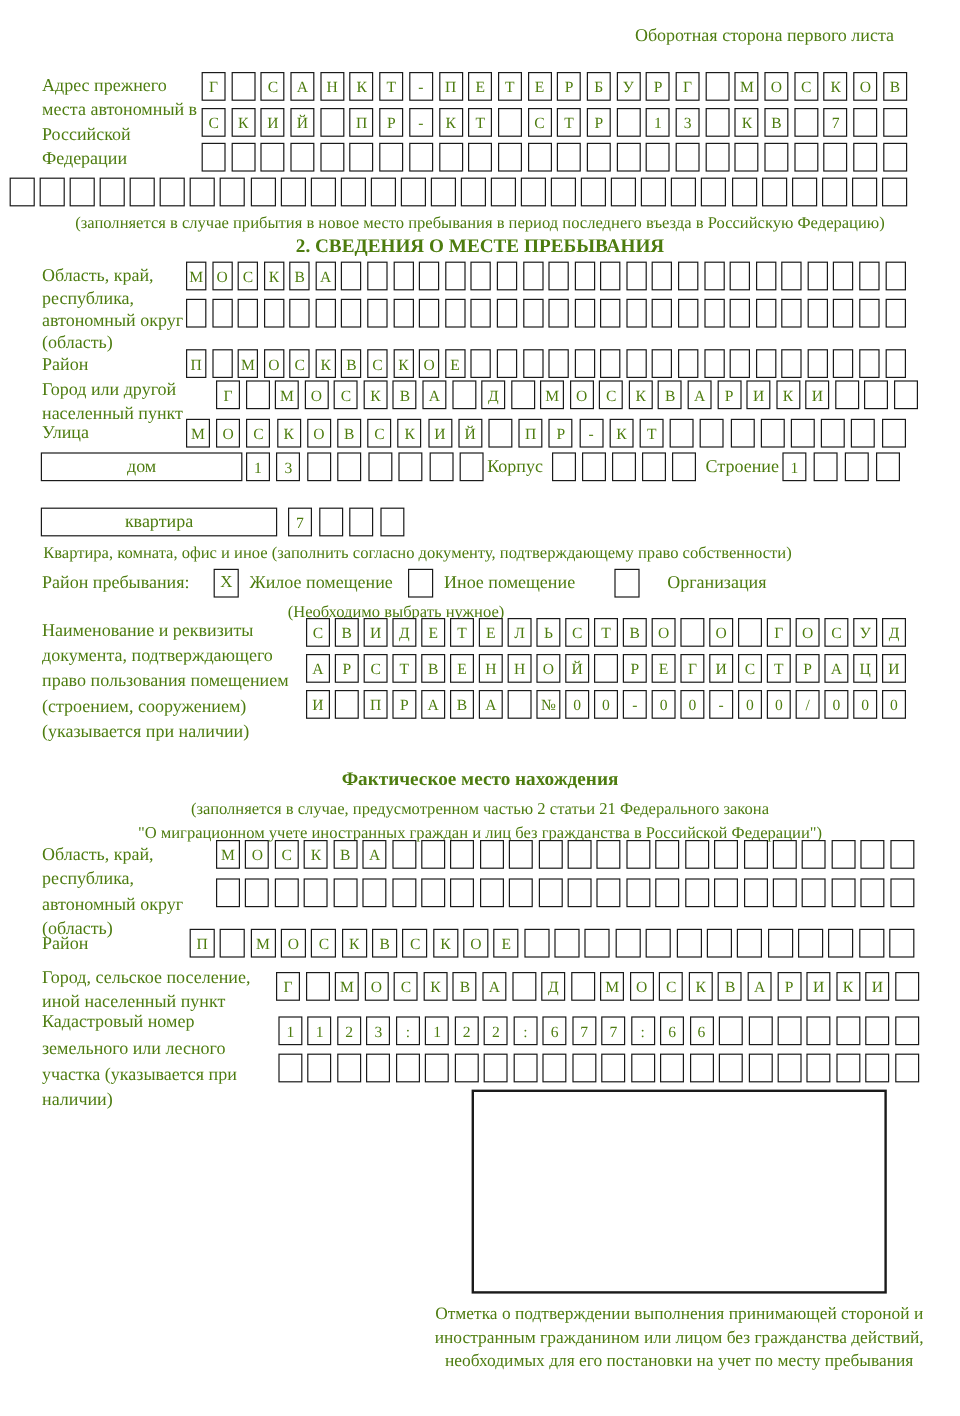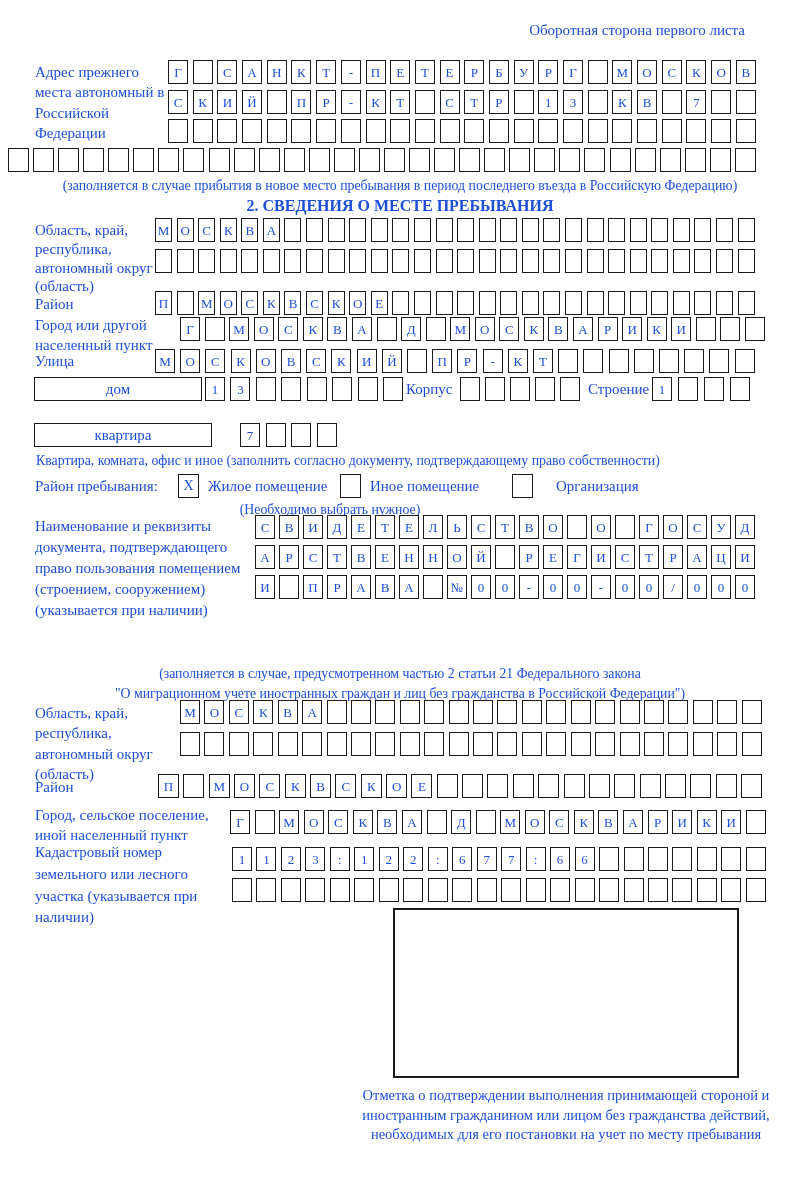--- a/index.html
+++ b/index.html
@@ -1,18 +1,18 @@
 <!DOCTYPE html>
 <html><head>
 <meta charset="utf-8">
 <style>
   html,body{margin:0;padding:0;background:#fff;}
   .page{
     position:relative;width:800px;height:1180px;background:#fff;
-    font-family:"Liberation Serif", "DejaVu Serif", serif;color:#1d4ed8;overflow:hidden;
+    font-family:"Liberation Serif", "DejaVu Serif", serif;color:#4d7c0f;overflow:hidden;
   }
   .lbl{position:absolute;font-size:15px;line-height:1.35;}
   .note{position:absolute;font-size:13.8px;line-height:1.4;}
   .center{text-align:center;}
   .h1{position:absolute;font-size:16px;font-weight:bold;}
   .cells{position:absolute;display:flex;justify-content:space-between;--cw:20px;}
   .cell{
     flex:0 0 var(--cw);width:var(--cw);height:24px;box-sizing:border-box;
     border:1.6px solid #1a1a1a;display:flex;align-items:center;justify-content:center;
     font-size:13px;line-height:1;background:#fff;
@@ -320,21 +320,21 @@
       <span class="cell"></span>
     </div>
   <div class="inltxt" style="left:588px;top:377px;">Строение</div>
   <div class="cells" style="left:652px;top:377px;width:98px;">
       <span class="cell">1</span>
       <span class="cell"></span>
       <span class="cell"></span>
       <span class="cell"></span>
     </div>
 
-  <div class="fieldbox" style="left:34px;top:423px;width:178px;">квартира</div>
+  <div class="fieldbox" style="left:34px;top:423px;width:197px;">квартира</div>
   <div class="cells" style="left:240px;top:423px;width:97px;">
       <span class="cell">7</span>
       <span class="cell"></span>
       <span class="cell"></span>
       <span class="cell"></span>
     </div>
   <div class="note" style="left:36px;top:451px;width:740px;">Квартира, комната, офис и иное (заполнить согласно документу, подтверждающему право собственности)</div>
 
   <div class="inltxt" style="left:35px;top:474px;">Район пребывания:</div>
   <div class="cb" style="left:178px;top:474px;">X</div>
@@ -409,20 +409,21 @@
       <span class="cell">0</span>
       <span class="cell">-</span>
       <span class="cell">0</span>
       <span class="cell">0</span>
       <span class="cell">/</span>
       <span class="cell">0</span>
       <span class="cell">0</span>
       <span class="cell">0</span>
     </div>
 
+  <div class="h1 center" style="left:0;top:641px;width:800px;">Фактическое место нахождения</div>
   <div class="note center" style="left:0;top:664px;width:800px;">(заполняется в случае, предусмотренном частью 2 статьи 21 Федерального закона</div>
   <div class="note center" style="left:0;top:684px;width:800px;">"О миграционном учете иностранных граждан и лиц без гражданства в Российской Федерации")</div>
 
   <div class="lbl" style="left:35px;top:703px;width:150px;line-height:1.35;">Область, край, республика, автономный округ (область)</div>
   <div class="cells" style="left:180px;top:700px;width:582px;">
       <span class="cell">М</span>
       <span class="cell">О</span>
       <span class="cell">С</span>
       <span class="cell">К</span>
       <span class="cell">В</span>

